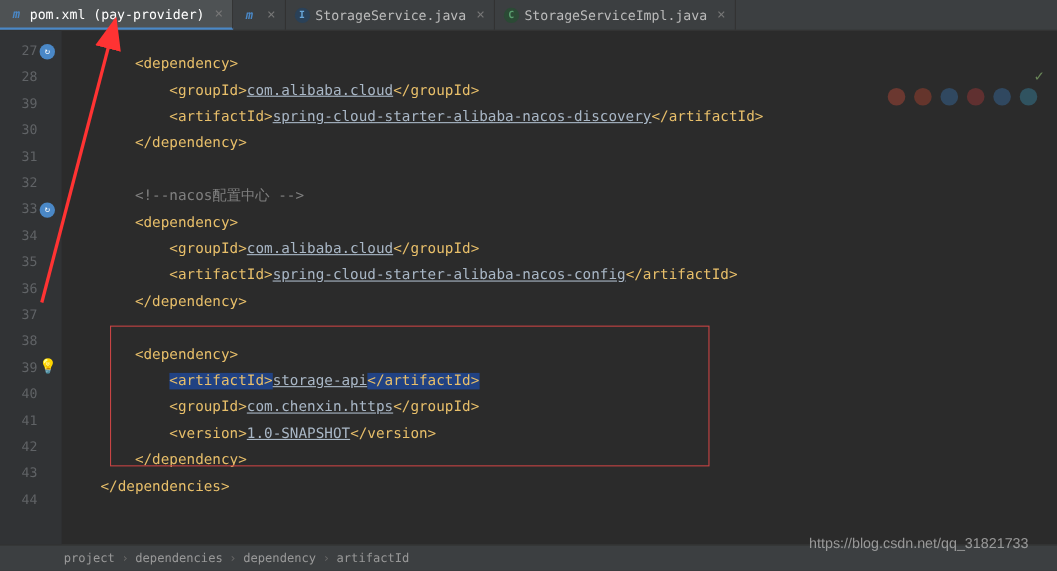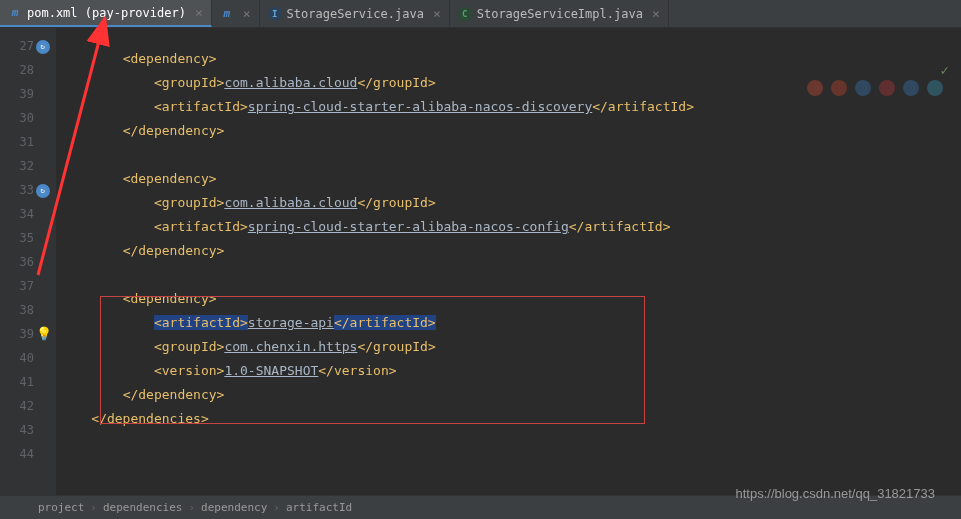--- a/index.html
+++ b/index.html
@@ -125,21 +125,21 @@
       left: 0;
       pointer-events: none;
       z-index: 10;
     }
     .breadcrumb {
       height: 24px;
       background: #3c3f41;
       border-top: 1px solid #323232;
       display: flex;
       align-items: center;
-      padding-left: 36px;
+      padding-left: 56px;
       color: #999;
       font-size: 11px;
       gap: 4px;
     }
     .breadcrumb-item {
       cursor: pointer;
       padding: 0 2px;
     }
     .breadcrumb-sep {
       color: #666;
@@ -243,20 +243,21 @@
     <span class="circle-icon" style="top:156px">↻</span>
     <span class="bulb-icon" style="top:294px">💡</span>
   </div>
 
   <div class="code-area">
     <div class="code-line"><span>        </span><span class="tag">&lt;dependency&gt;</span></div>
     <div class="code-line"><span>            </span><span class="tag">&lt;groupId&gt;</span><span class="tag-content">com.alibaba.cloud</span><span class="tag">&lt;/groupId&gt;</span></div>
     <div class="code-line"><span>            </span><span class="tag">&lt;artifactId&gt;</span><span class="tag-content">spring-cloud-starter-alibaba-nacos-discovery</span><span class="tag">&lt;/artifactId&gt;</span></div>
     <div class="code-line"><span>        </span><span class="tag">&lt;/dependency&gt;</span></div>
     <div class="code-line"></div>
+    <div class="code-line"><span>        </span><span class="comment">&lt;!--nacos配置中心 --&gt;</span></div>
     <div class="code-line"><span>        </span><span class="tag">&lt;dependency&gt;</span></div>
     <div class="code-line"><span>            </span><span class="tag">&lt;groupId&gt;</span><span class="tag-content">com.alibaba.cloud</span><span class="tag">&lt;/groupId&gt;</span></div>
     <div class="code-line"><span>            </span><span class="tag">&lt;artifactId&gt;</span><span class="tag-content">spring-cloud-starter-alibaba-nacos-config</span><span class="tag">&lt;/artifactId&gt;</span></div>
     <div class="code-line"><span>        </span><span class="tag">&lt;/dependency&gt;</span></div>
     <div class="code-line"></div>
     <div class="code-line"><span>        </span><span class="tag">&lt;dependency&gt;</span></div>
     <div class="code-line"><span>            </span><span class="tag highlight-tag">&lt;artifactId&gt;</span><span class="tag-content">storage-api</span><span class="tag highlight-tag">&lt;/artifactId&gt;</span></div>
     <div class="code-line"><span>            </span><span class="tag">&lt;groupId&gt;</span><span class="tag-content">com.chenxin.https</span><span class="tag">&lt;/groupId&gt;</span></div>
     <div class="code-line"><span>            </span><span class="tag">&lt;version&gt;</span><span class="tag-content">1.0-SNAPSHOT</span><span class="tag">&lt;/version&gt;</span></div>
     <div class="code-line"><span>        </span><span class="tag">&lt;/dependency&gt;</span></div>

